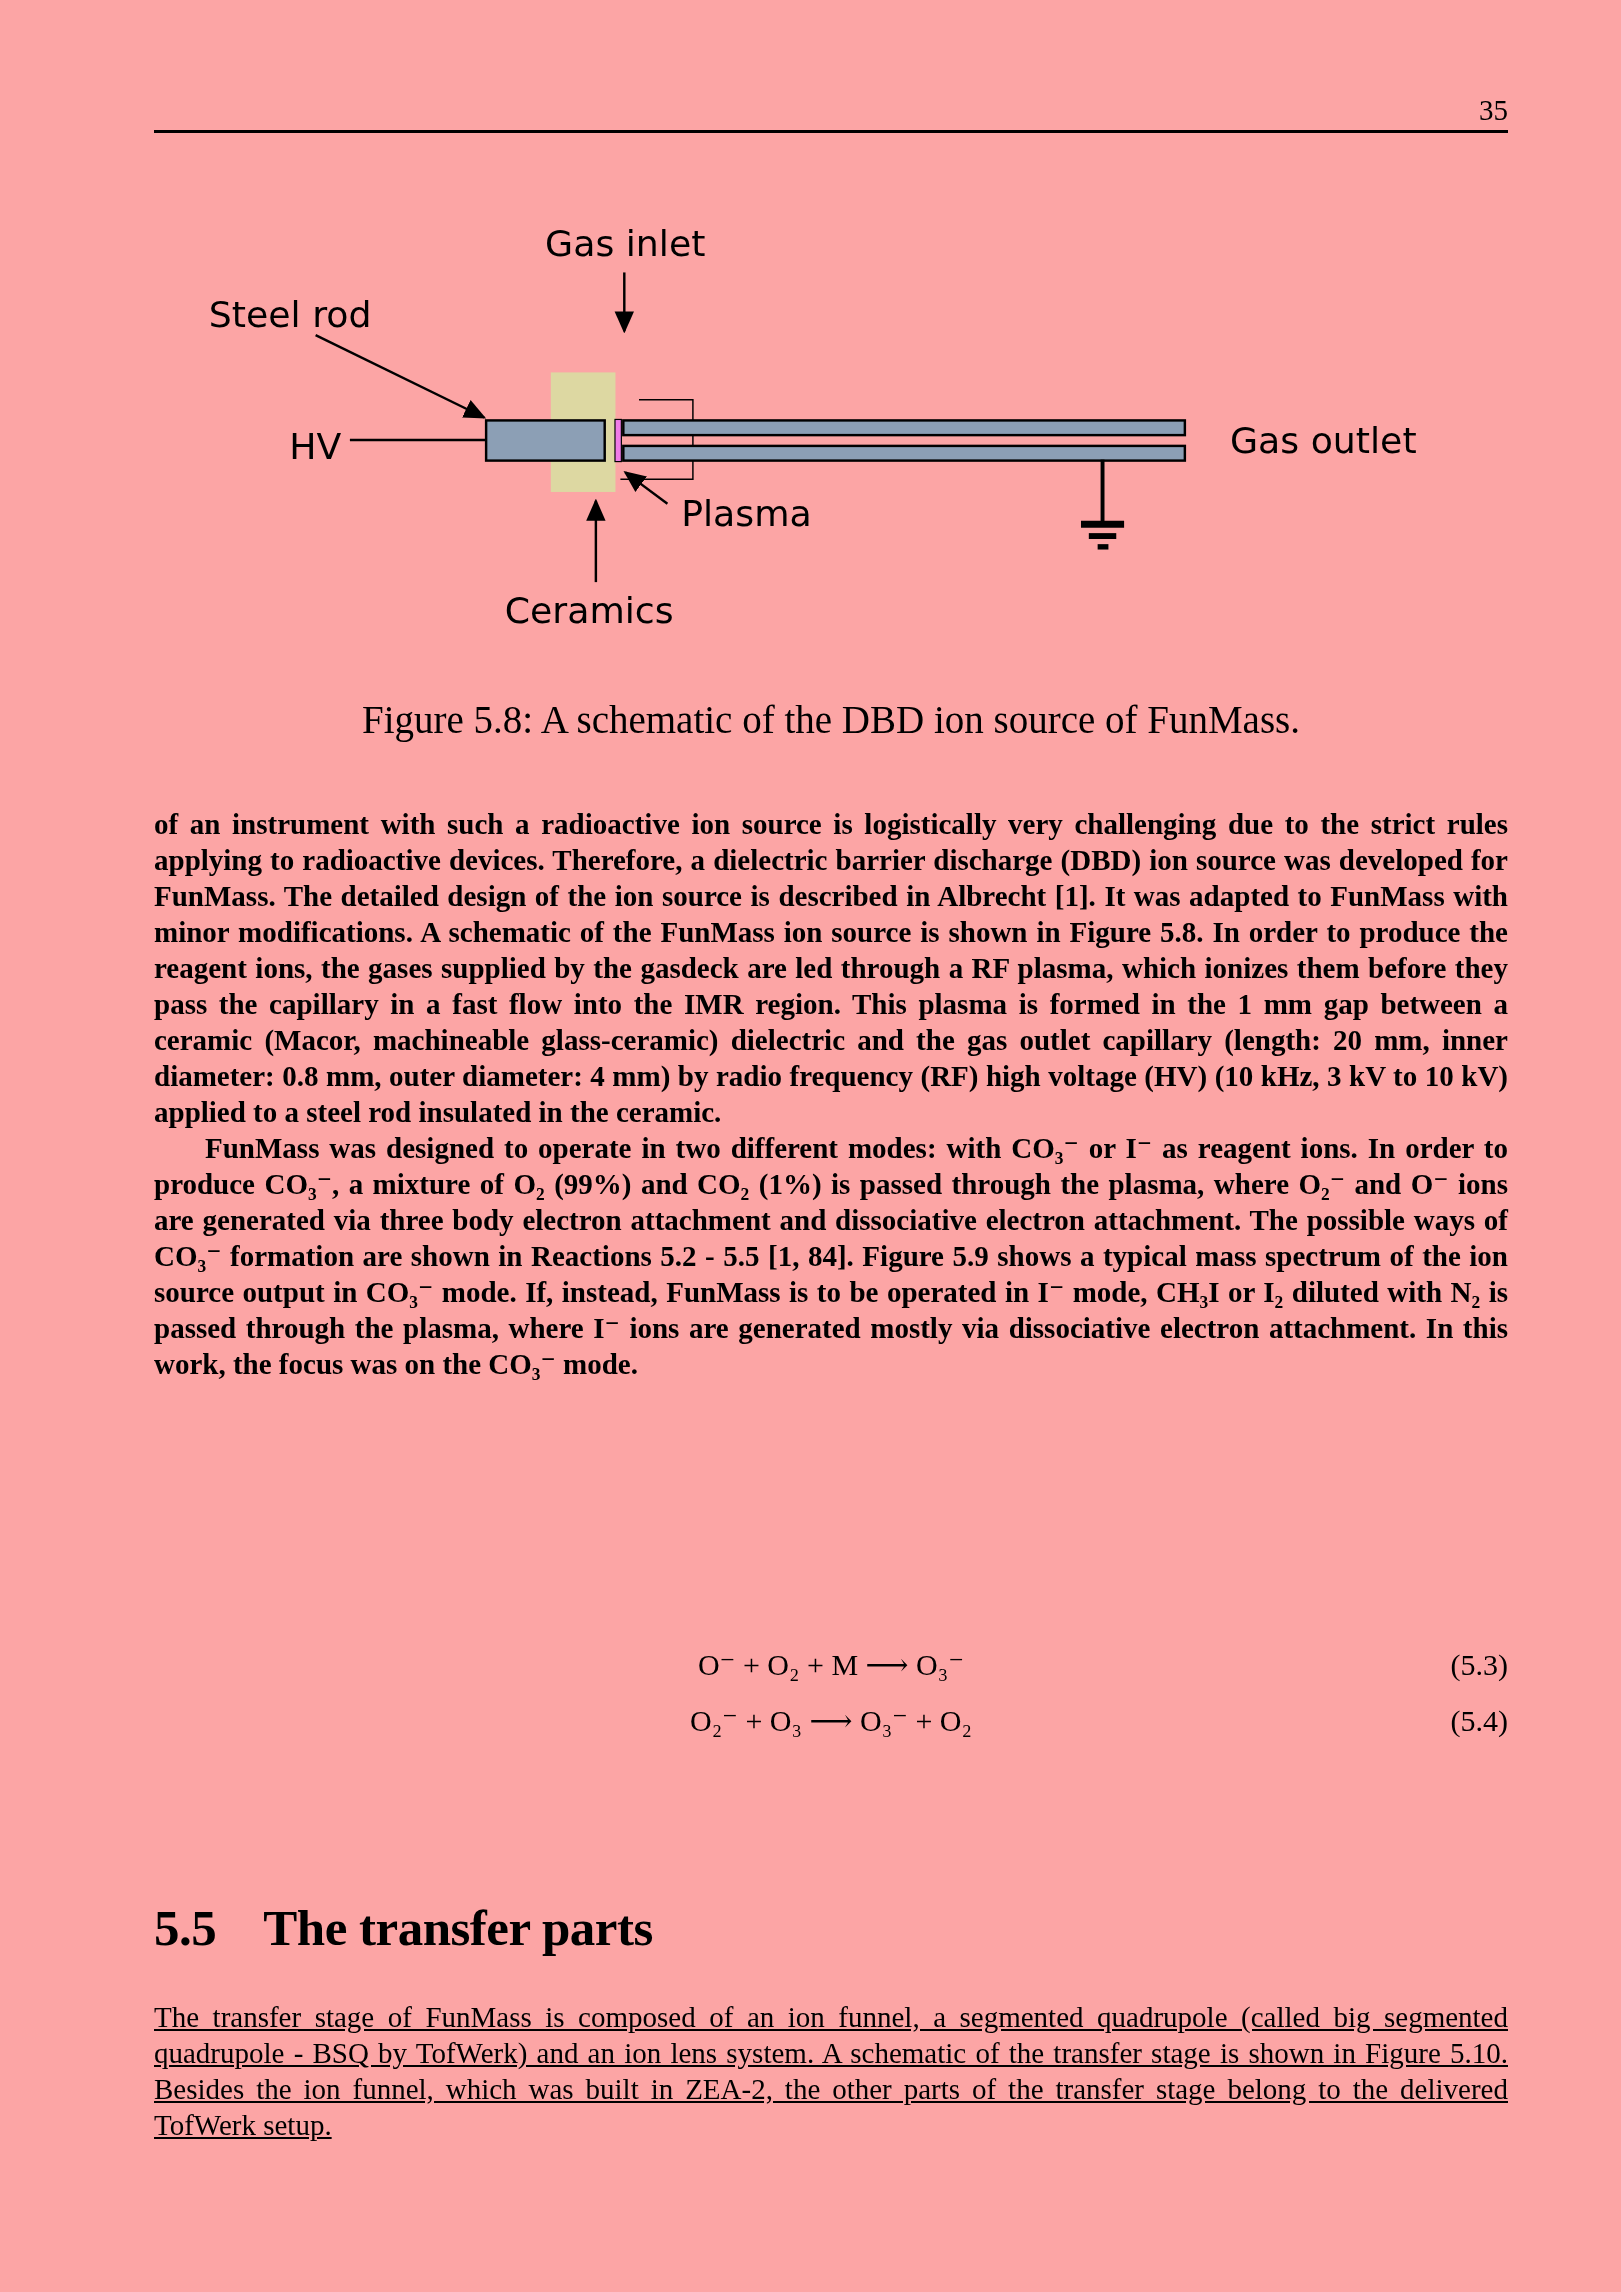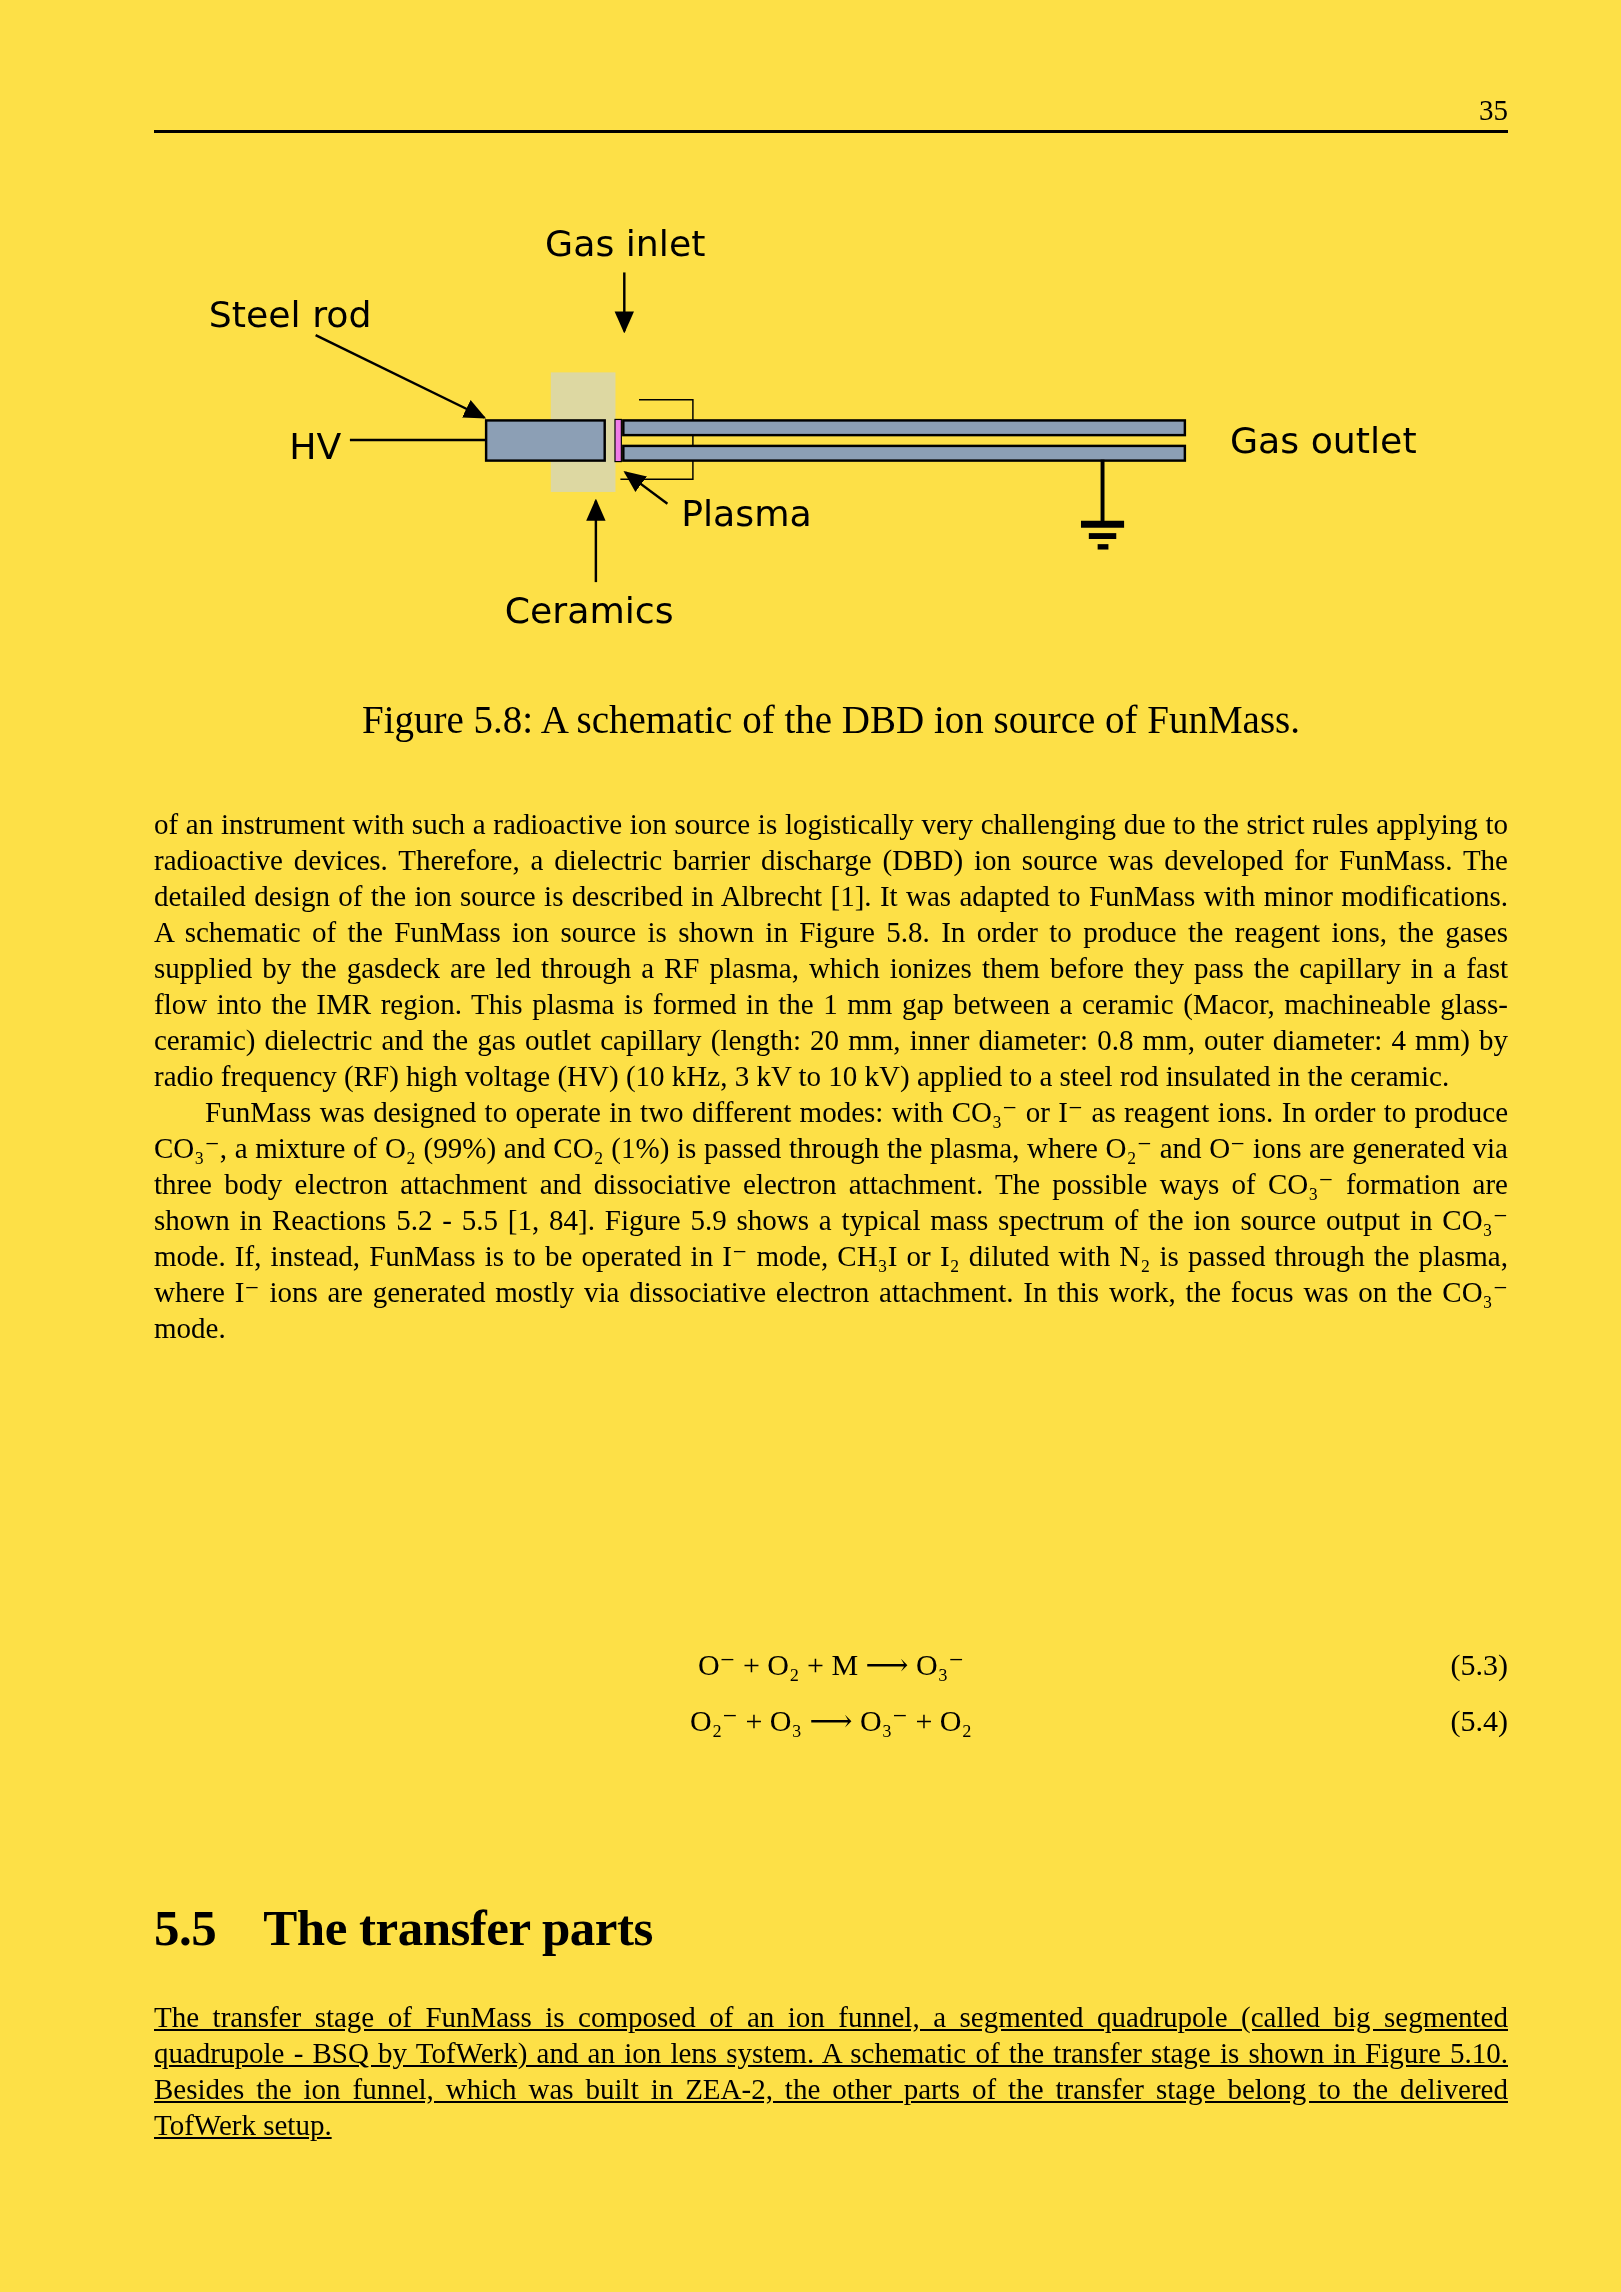--- a/index.html
+++ b/index.html
@@ -1,18 +1,18 @@
 <!DOCTYPE html>
 <html><head>
 <meta charset="utf-8">
 <style>
   html,body { margin:0; padding:0; background:#e8e8e8; }
   .page {
     position:relative; width:1621px; height:2293px; margin:0 auto;
-    background:#fde047; color:#000;
+    background:#fca5a5; color:#000;
     font-family:"Liberation Serif","DejaVu Serif",serif;
     overflow:hidden;
   }
   .pageno {
     position:absolute; top:94px; left:154px; width:1354px;
     text-align:right; font-size:29px; line-height:33px;
   }
   .headrule {
     position:absolute; left:154px; top:130px; width:1354px; height:2.5px;
     background:#000;
@@ -21,21 +21,21 @@
   svg.figure text {
     font-family:"DejaVu Sans","Liberation Sans",sans-serif;
     font-size:37px; fill:#000;
   }
   .caption {
     position:absolute; left:154px; top:702px; width:1354px;
     text-align:center; font-size:39px; line-height:36px;
   }
   .bodyblock {
     position:absolute; left:154px; top:806px; width:1354px;
-    font-size:29px; line-height:36px; text-align:justify;
+    font-size:29px; line-height:36px; text-align:justify;font-weight:bold;
   }
   .bodyblock p { margin:0; padding:0; }
   p.indent { text-indent:51px; }
   .eqrow {
     position:absolute; left:154px; width:1354px; text-align:center;
     font-size:30px; line-height:36px;
     font-family:"Liberation Serif","DejaVu Serif","DejaVu Sans",serif;
   }
   .eqno { position:absolute; right:0; top:0; }
   .section-heading {

